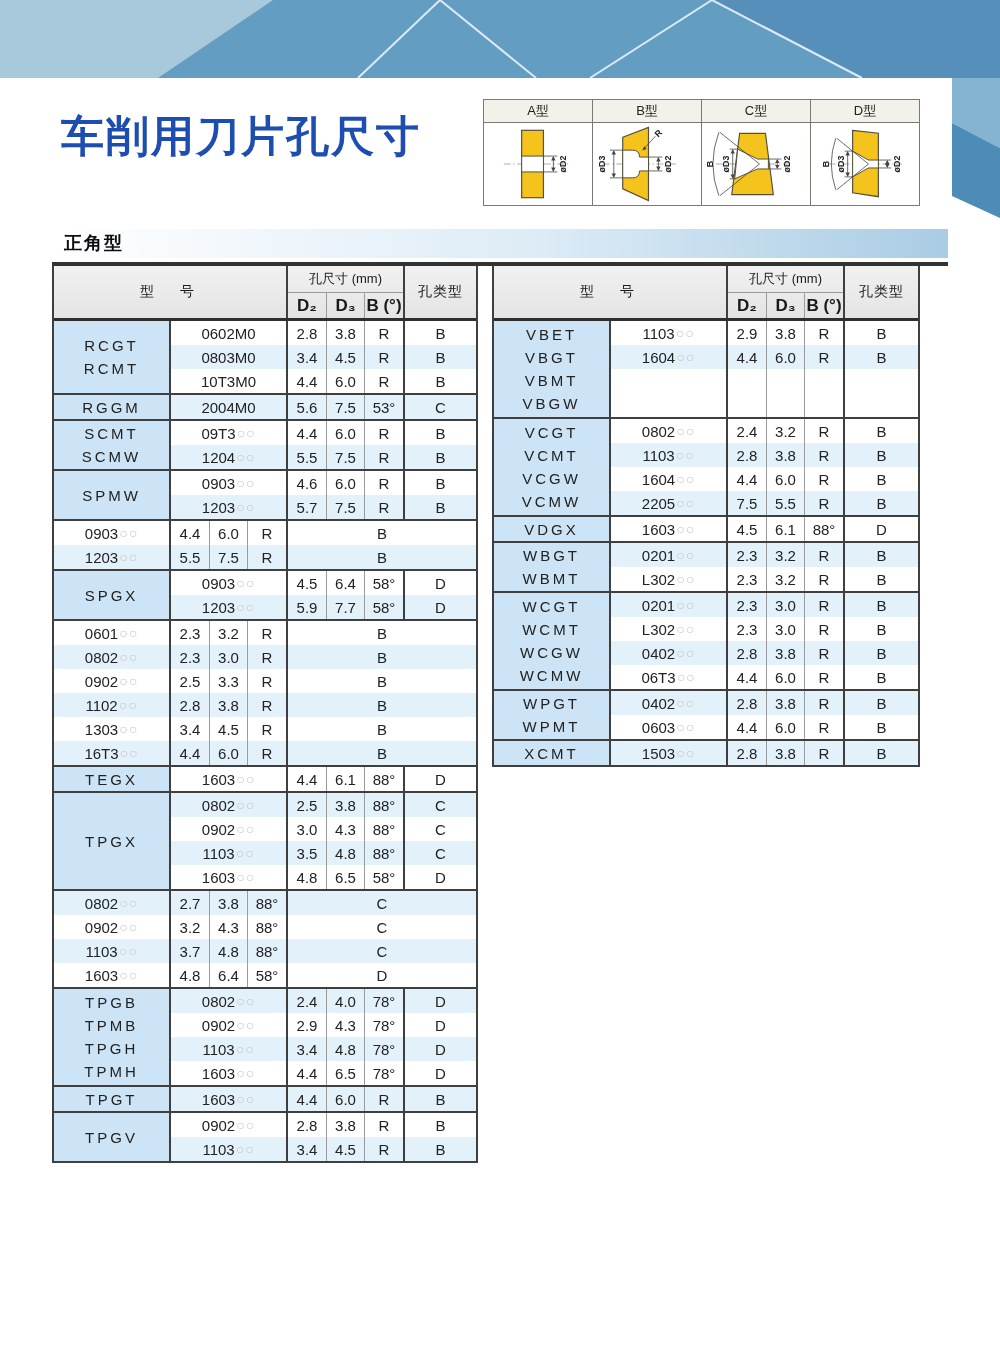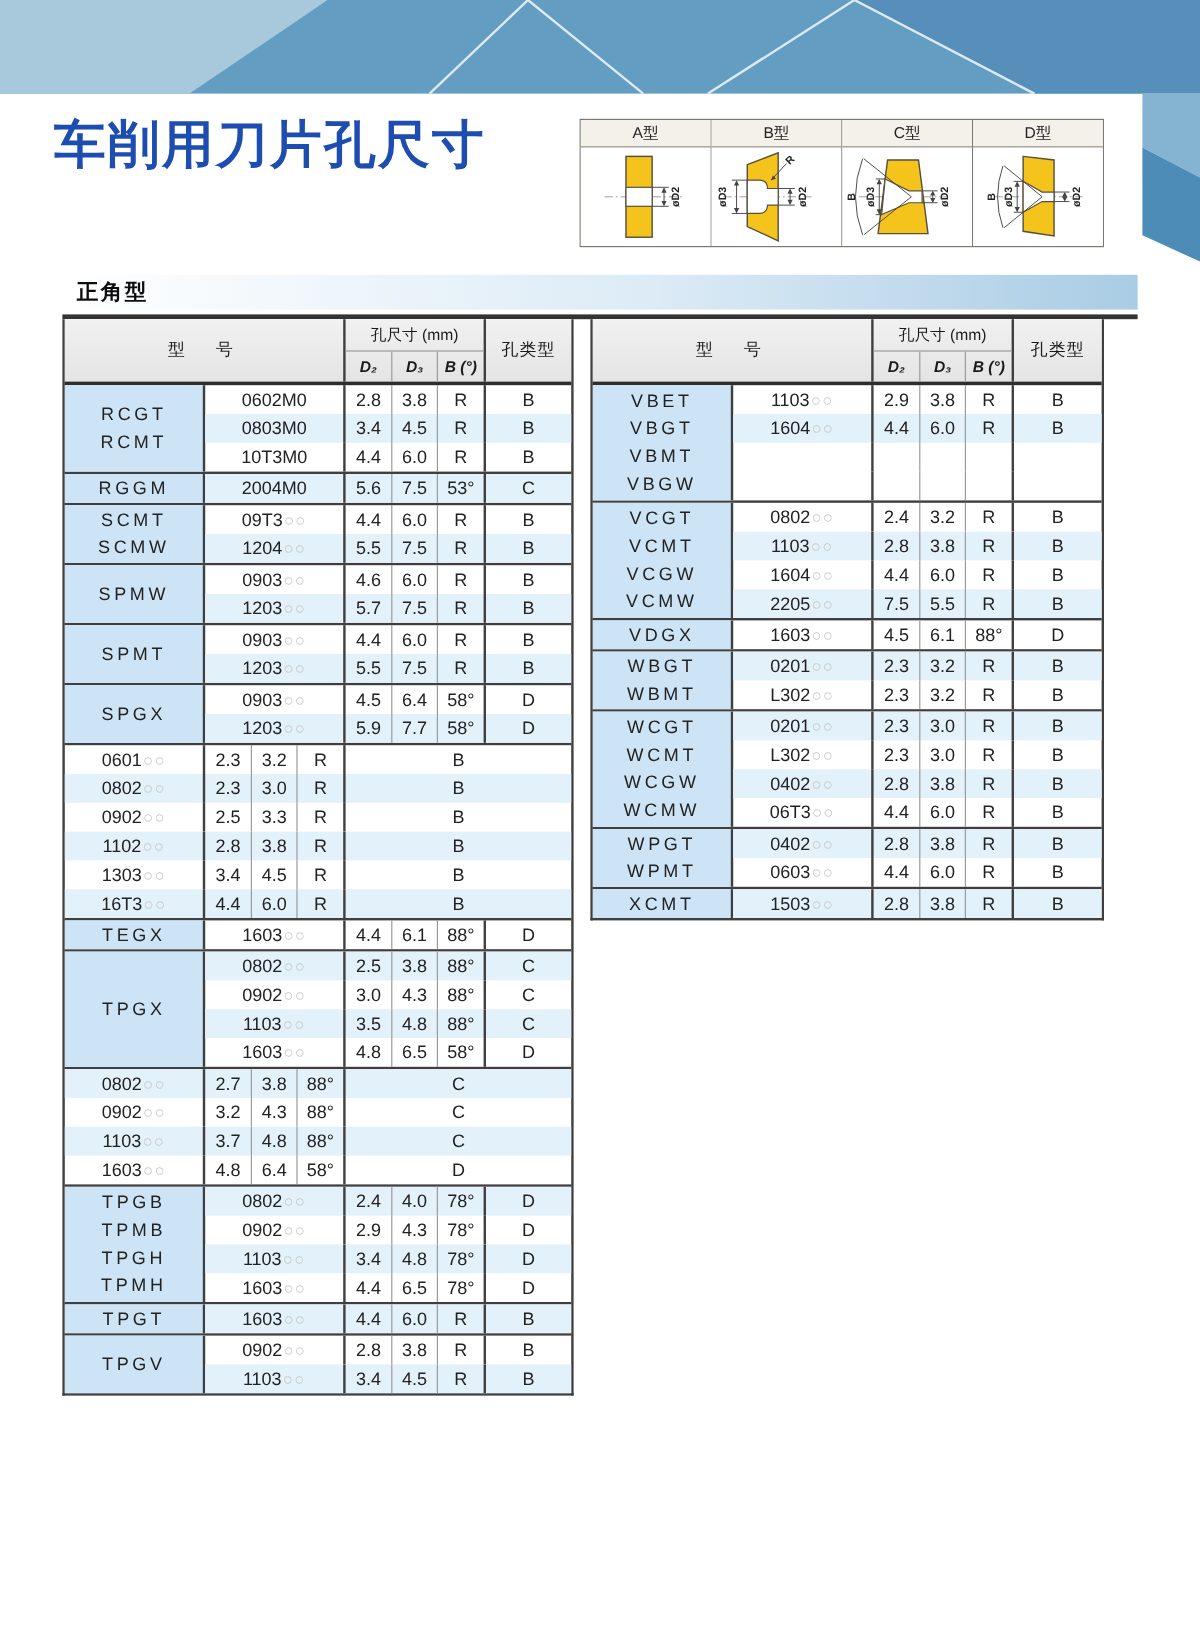--- a/index.html
+++ b/index.html
@@ -1,21 +1,21 @@
 <!DOCTYPE html>
 <html style="--c-title: #1d4db0; --c-band: #e3f1fb; --c-name: #cce4f6; --c-yellow: #f5c41c;"><head>
 <meta charset="utf-8">
 <style>
   html,body{margin:0;padding:0;background:#fff;}
   .page{position:relative;width:1000px;height:1357px;background:#ffffff;overflow:hidden;
         font-family:"Liberation Sans","DejaVu Sans",sans-serif;color:#222;}
   
   .banner{position:absolute;left:0;top:0;width:1000px;height:220px;}
   .page-title{position:absolute;left:45px;top:92px;font-size:43px;font-weight:bold;
-              color:var(--c-title,#1d4db0);letter-spacing:2px;margin:0;}
+              color:var(--c-title,#1d4db0);letter-spacing:2px;margin:16px;}
   
   .diagram{position:absolute;left:483px;top:99px;width:437px;display:flex;
            border:1px solid #7a7a72;background:#fff;box-sizing:border-box;}
   .dcell{flex:1;border-right:1px solid #7a7a72;}
   .dcell:last-child{border-right:none;}
   .dhead{height:22px;line-height:22px;text-align:center;font-size:13px;color:#222;
          background:#f4f1ea;border-bottom:1px solid #7a7a72;}
   .dbody{height:82px;background:#fff;}
   .dbody svg{display:block;}
   .ins{fill:var(--c-yellow,#f5c41c);stroke:#55503e;stroke-width:1.2;}
@@ -39,21 +39,21 @@
   .thead{display:flex;height:52px;background:linear-gradient(#f1f1f1,#e4e4e4);
          border-bottom:3px solid #2e2e2e;font-size:14px;color:#1a1a1a;}
   .th-model{width:234px;display:flex;align-items:center;justify-content:center;
             border-right:2px solid #3f3f3f;box-sizing:border-box;letter-spacing:6px;}
   .th-dims{width:117px;border-right:2px solid #3f3f3f;box-sizing:border-box;
            display:flex;flex-direction:column;}
   .th-dim-top{height:26px;line-height:26px;text-align:center;border-bottom:1px solid #9b9b9b;
               font-size:13px;}
   .th-dim-sub{flex:1;display:flex;}
   .th-d2,.th-d3,.th-b{display:flex;align-items:center;justify-content:center;
-                      font-weight:bold;font-size:13px;font-style:italic;}
+                      font-weight:bold;font-size:17px;}
   .th-d2{width:39px;border-right:1px solid #9b9b9b;box-sizing:border-box;}
   .th-d3{width:38px;border-right:1px solid #9b9b9b;box-sizing:border-box;}
   .th-b{flex:1;}
   .th-type{flex:1;display:flex;align-items:center;justify-content:center;letter-spacing:1px;}
   
   .tgroup{display:flex;border-bottom:2px solid #3f3f3f;}
   .tgroup:last-child{border-bottom:none;}
   .name-cell{width:117px;background:var(--c-name,#cce4f6);border-right:2px solid #3f3f3f;
              box-sizing:border-box;display:flex;flex-direction:column;justify-content:center;
              align-items:center;}
@@ -312,23 +312,20 @@
                   <span class="ph">○○</span>
                 </div>
                 <div class="cell c-d2">5.7</div>
                 <div class="cell c-d3">7.5</div>
                 <div class="cell c-b">R</div>
                 <div class="cell c-type">B</div>
               </div>
             </div>
           </div>
           <div class="tgroup">
-            <div class="name-cell">
-              <div class="name-line">SPMT</div>
-            </div>
             <div class="rows-wrap">
               <div class="trow">
                 <div class="cell c-size">
                   <span class="sz">0903</span>
                   <span class="ph">○○</span>
                 </div>
                 <div class="cell c-d2">4.4</div>
                 <div class="cell c-d3">6.0</div>
                 <div class="cell c-b">R</div>
                 <div class="cell c-type">B</div>

